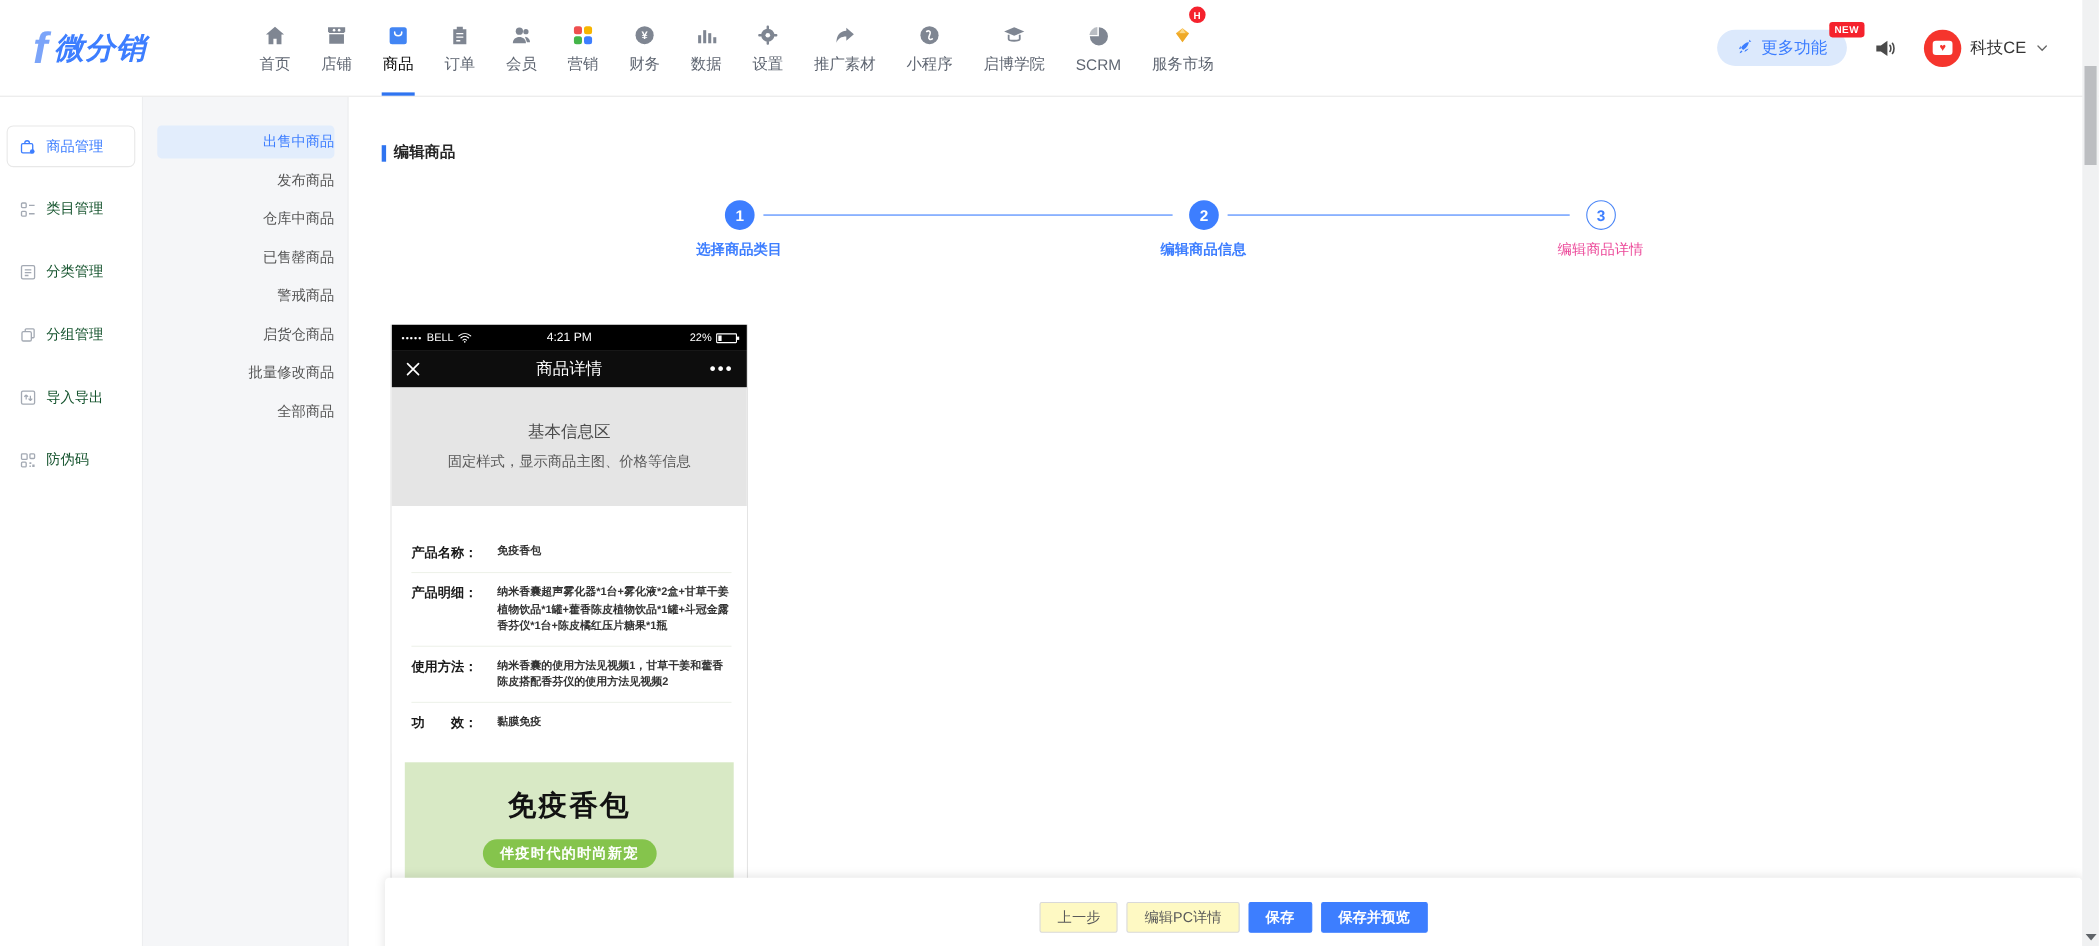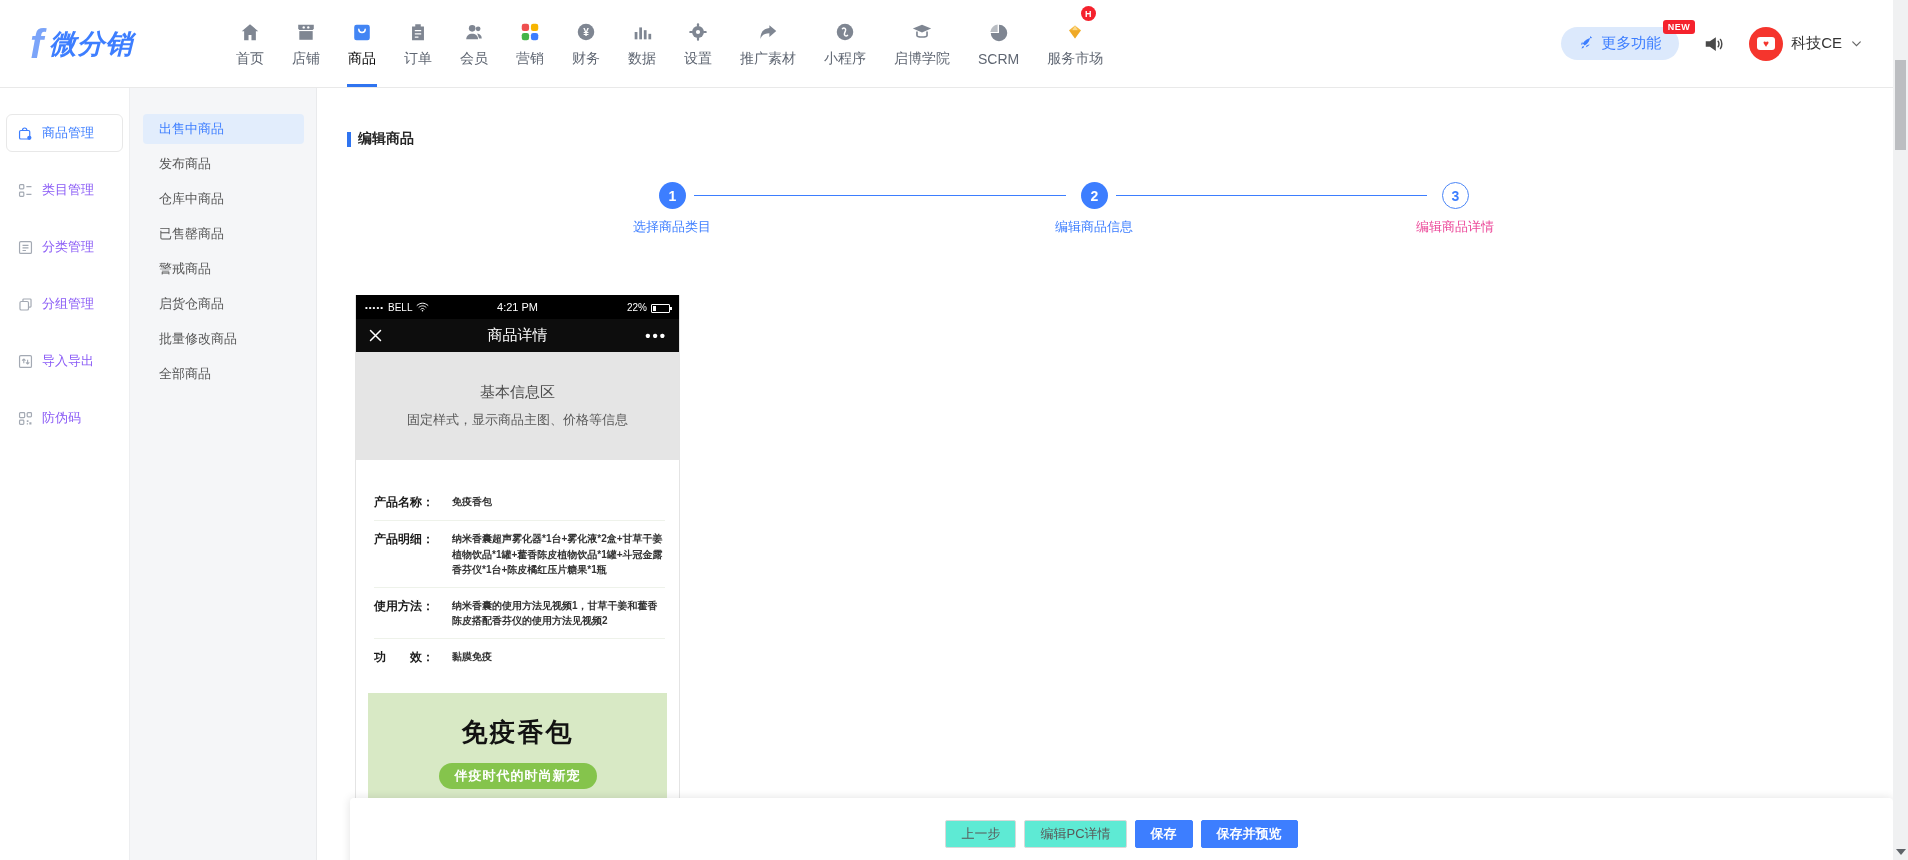--- a/index.html
+++ b/index.html
@@ -33,54 +33,54 @@
             align-items:center; justify-content:center; }
   .avatar-inner { width:18px; height:13px; background:#fff; border-radius:3px; display:flex;
                   align-items:center; justify-content:center; color:#f5352d; font-size:10px; line-height:1; }
   .account-name { font-size:15px; color:#333; }
 
   
   .page-body { position:absolute; top:88px; left:0; right:0; bottom:0; display:flex; }
 
   .col1 { width:130px; background:#fff; border-right:1px solid #edeef0; padding-top:26px; flex-shrink:0; }
   .col1-item { height:38px; margin:0 6px 19px 6px; display:flex; align-items:center; gap:8px;
-               padding-left:10px; font-size:13px; color:#8b5cf6; cursor:pointer; border:1px solid transparent; }
+               padding-left:10px; font-size:13px; color:#14532d; cursor:pointer; border:1px solid transparent; }
   .col1-item.active { border:1px solid #e8e8e8; border-radius:6px; color:#3d7eff; background:#fff; }
   .c1-ic { width:17px; height:17px; flex-shrink:0; }
 
   .col2 { width:187px; background:#f5f6f8; border-right:1px solid #e9eaec; padding-top:26px; flex-shrink:0; }
   .col2-item { height:30px; line-height:30px; margin:0 12px 5px 13px; padding-left:16px;
-               font-size:13px; color:#555; border-radius:4px; cursor:pointer; white-space:nowrap; }
+               font-size:13px; color:#555; border-radius:4px; cursor:pointer; white-space:nowrap;text-align:right; }
   .col2-item.active { background:#e2edfc; color:#3d7eff; }
 
   .main { flex:1; position:relative; background:#fff; }
   .page-title-wrap { position:absolute; left:30px; top:42px; display:flex; align-items:center; gap:7px; }
   .title-bar { width:4px; height:15px; background:#2f74f0; }
   .page-title { font-size:14px; font-weight:bold; color:#262626; }
 
   
   .stepper { position:absolute; left:0; top:0; width:100%; height:160px; }
   .step-circle { position:absolute; top:94px; width:27px; height:27px; border-radius:50%;
                  display:flex; align-items:center; justify-content:center; font-size:14px; font-weight:bold; }
   .step-circle.done { background:#3d7eff; color:#fff; }
   .step-circle.pending { background:#fff; color:#3d7eff; border:1px solid #4b86f7; }
   .step-line { position:absolute; top:107px; height:1px; background:#3d7eff; }
   .step-label { position:absolute; top:130px; width:160px; text-align:center; font-size:13px; }
-  .step-label.done { color:#3d7eff; font-weight:normal; }
+  .step-label.done { color:#3d7eff; font-weight:bold; }
   .step-label.pending { color:#ec4899; }
 
   
   .phone { position:absolute; left:38px; top:207px; width:325px; height:505px; background:#fff;
            border:1px solid #e4e4e4; border-top:none; display:flex; flex-direction:column;
            overflow:hidden; z-index:1; }
   .p-status { height:24px; background:#000; color:#fff; display:flex; align-items:center;
               padding:0 9px; font-size:10px; position:relative; flex-shrink:0; }
   .p-dots { letter-spacing:1px; font-size:8px; margin-right:4px; }
   .p-time { position:absolute; left:0; right:0; text-align:center; font-size:11px; }
-  .p-batt-wrap { margin-left:auto; display:flex; align-items:flex-end; gap:4px; z-index:1; }
+  .p-batt-wrap { margin-left:auto; display:flex; align-items:center; gap:4px; z-index:1; }
   .p-batt { width:19px; height:9px; border:1px solid #fff; border-radius:1px; position:relative; }
   .p-batt::before { content:""; position:absolute; left:1px; top:1px; bottom:1px; width:3px; background:#fff; }
   .p-batt::after { content:""; position:absolute; right:-3px; top:2px; width:2px; height:3px; background:#fff; }
   .p-nav { height:33px; background:#0d0d0d; color:#fff; display:flex; align-items:center;
            padding:0 12px; position:relative; flex-shrink:0; }
   .p-nav-title { position:absolute; left:0; right:0; text-align:center; font-size:15px; }
   .p-dotmenu { margin-left:auto; font-size:15px; font-weight:bold; letter-spacing:2px; z-index:1; line-height:0.4; }
   .p-hero { height:108px; background:#e5e5e5; display:flex; flex-direction:column; align-items:center;
             justify-content:center; gap:9px; flex-shrink:0; }
   .p-hero-title { font-size:15px; color:#4c4c4c; }
@@ -94,21 +94,21 @@
   .p-banner-title { font-size:26px; font-weight:900; color:#121212; letter-spacing:2px; }
   .p-banner-tag { display:inline-block; margin-top:13px; background:#85c44c; color:#fff; font-size:13px;
                   font-weight:bold; padding:4px 16px; border-radius:14px; letter-spacing:1px; }
 
   
   .footer-bar { position:absolute; left:33px; right:15px; top:710px; height:150px; background:#fff;
                 border-radius:4px; box-shadow:0 0 10px rgba(0,0,0,.12); z-index:10;
                 display:flex; justify-content:center; align-items:flex-start; padding-top:22px; gap:8px; }
   .btn { height:28px; font-size:13px; border-radius:2px; padding:0 15px; cursor:pointer;
          display:flex; align-items:center; justify-content:center; white-space:nowrap; }
-  .btn.default { background:#5eead4; border:1px solid #d9d9d9; color:#595959; }
+  .btn.default { background:#fef9c3; border:1px solid #d9d9d9; color:#595959; }
   .btn.primary { background:#3d7eff; border:1px solid #3d7eff; color:#fff; font-weight:bold; }
 
   
   .scrollbar { position:absolute; top:0; right:0; width:15px; height:860px; background:#f0f1f2; z-index:30; }
   .scroll-thumb { position:absolute; top:60px; left:2px; width:11px; height:90px; background:#bcbec1; }
   .scroll-down { position:absolute; bottom:5px; left:3px; width:0; height:0;
                  border-left:5px solid transparent; border-right:5px solid transparent;
                  border-top:6px solid #5f6368; }
   svg { display:block; }
 </style>

